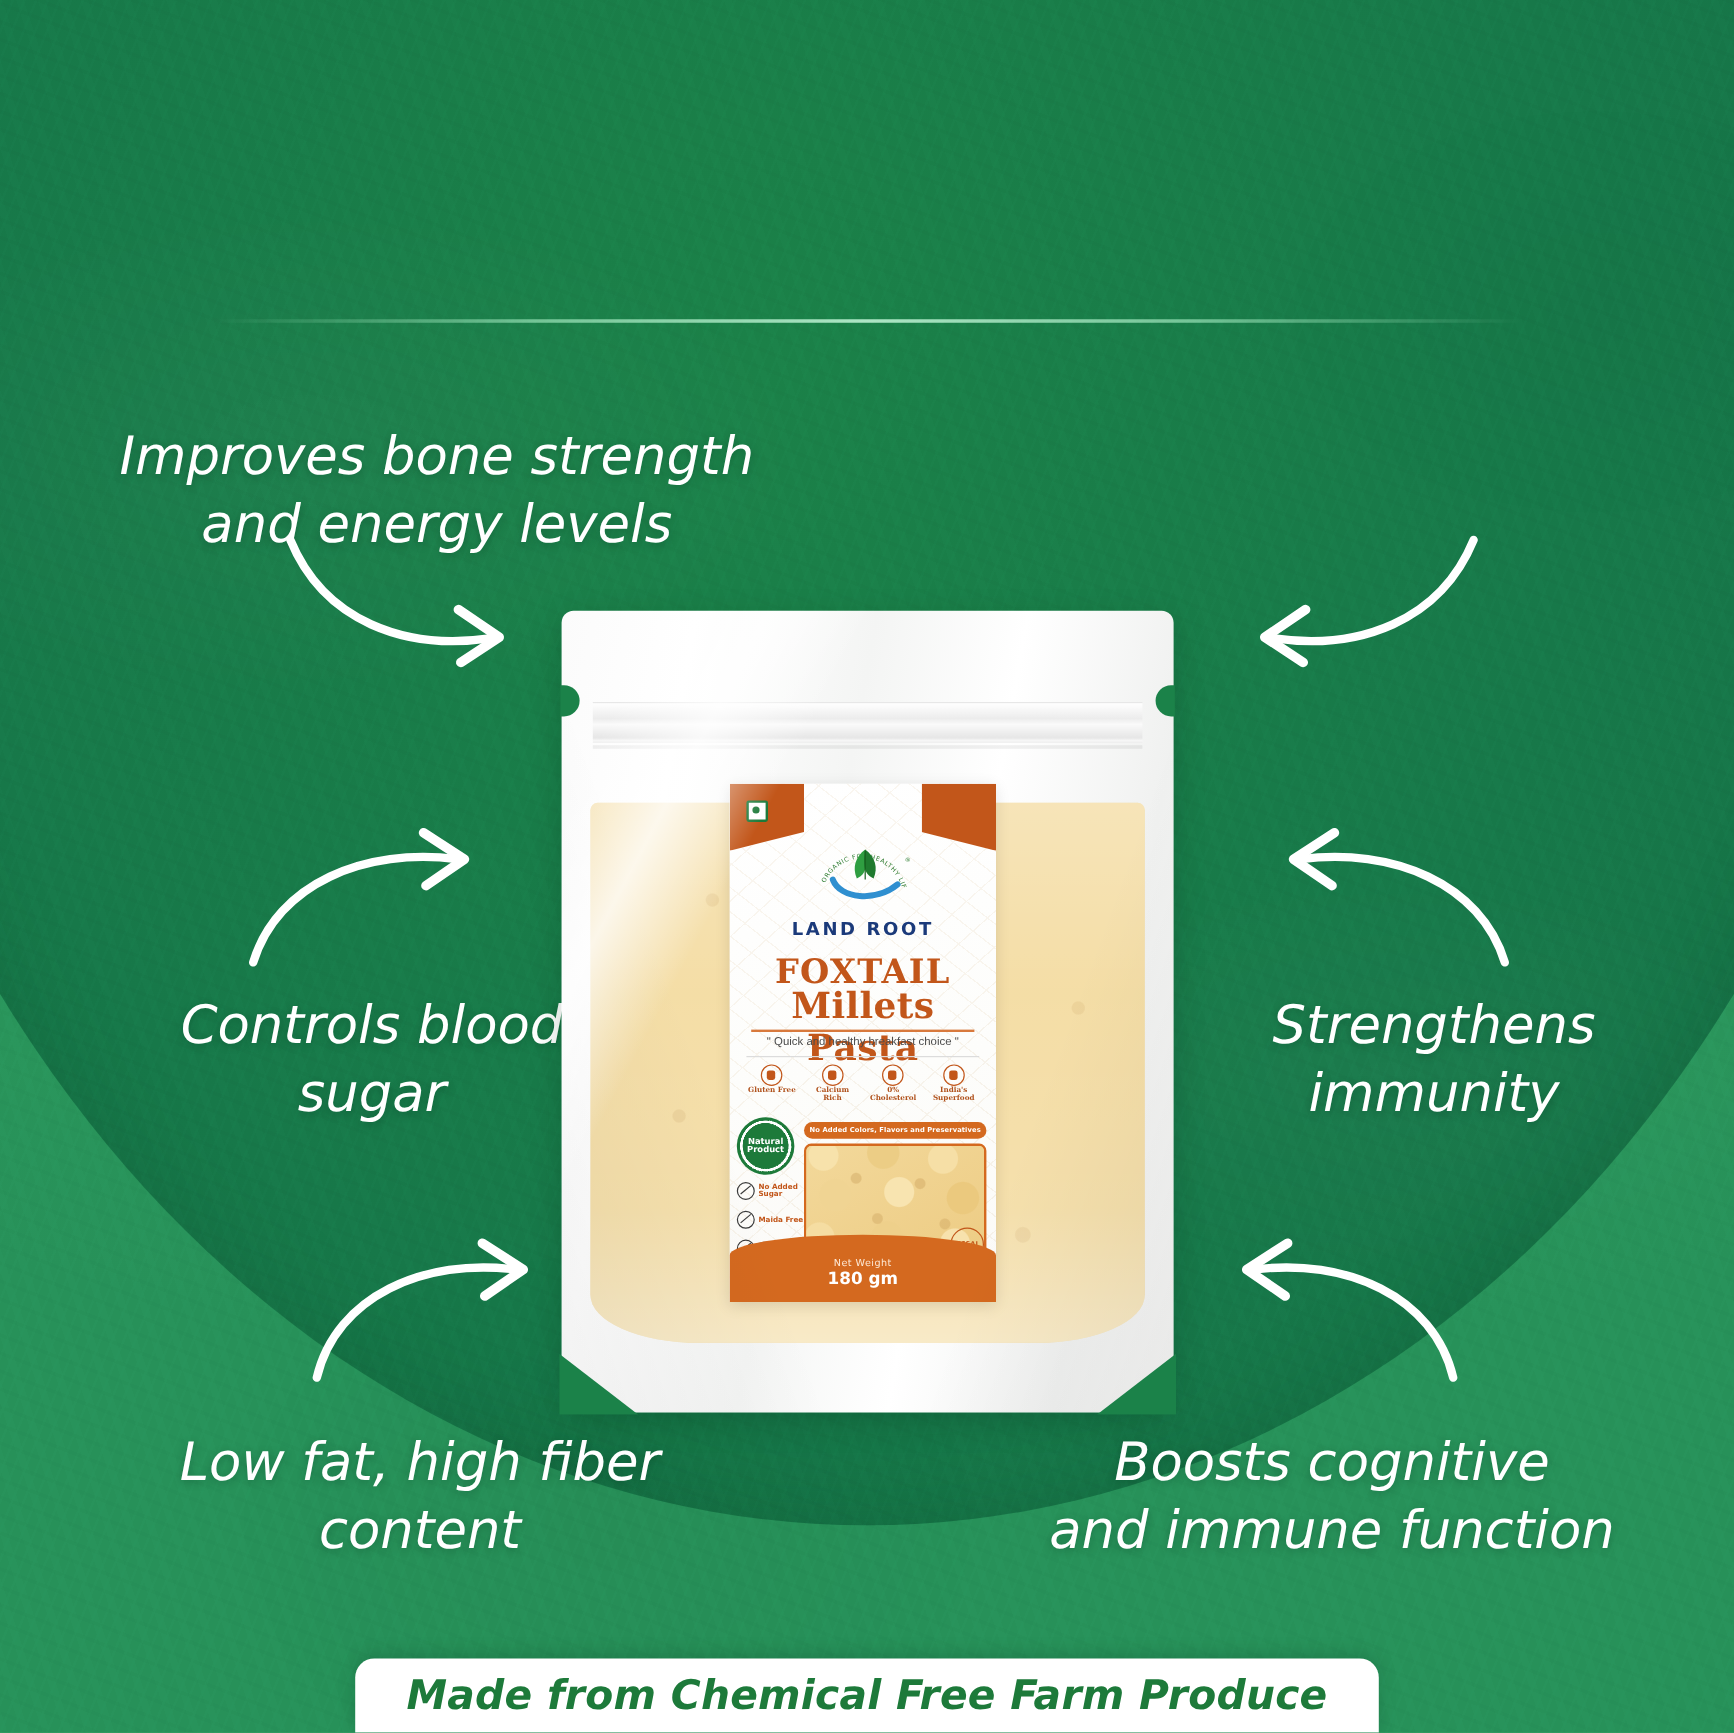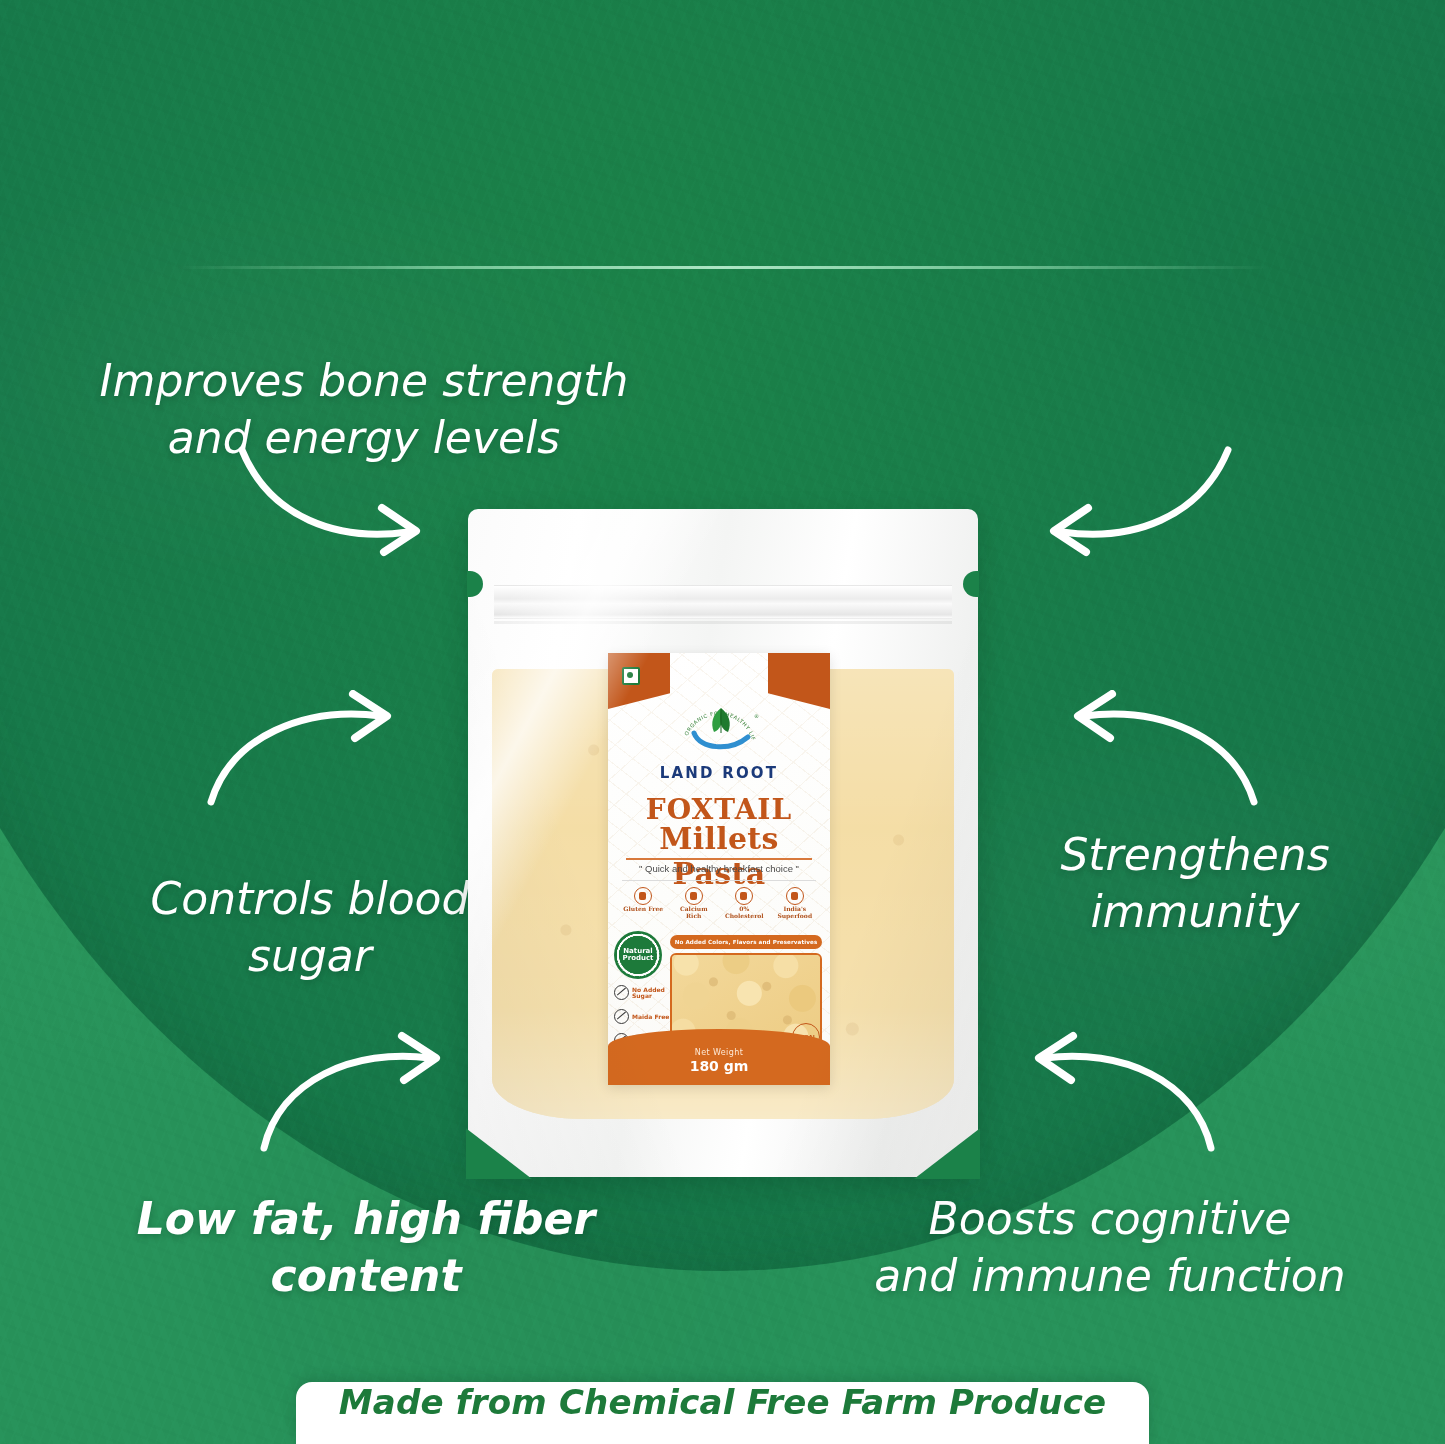--- a/index.html
+++ b/index.html
@@ -44,23 +44,23 @@
       rgba(210,255,228,.8) 50%,rgba(190,255,215,.55) 75%,rgba(255,255,255,0) 100%);
     border-radius:3px;}
 
   
   .benefit{position:absolute;color:#ffffff;font-style:italic;
     font-size:44px;line-height:1.30;font-weight:400;text-align:center;
     text-shadow:0 2px 7px rgba(0,45,25,.30);
     font-family:"DejaVu Sans", sans-serif;white-space:pre-line;}
   .b1{left:54px;top:316px;width:620px;margin-top:36px;}
   .b2{left:838px;top:316px;width:530px;}
-  .b3{left:60px;top:826px;width:500px;margin-top:44px;}
+  .b3{left:60px;top:826px;width:500px;}
   .b4{left:960px;top:826px;width:470px;}
-  .b5{left:126px;top:1190px;width:480px;font-weight:bold;}
+  .b5{left:110px;top:1190px;width:480px;}
   .b6{left:850px;top:1190px;width:520px;}
 
   
   .arrow{position:absolute;}
   .a1{left:230px;top:432px;width:230px;height:130px;}
   .a2{left:1010px;top:432px;width:230px;height:130px;}
   .a3{left:195px;top:690px;width:225px;height:125px;}
   .a4{left:1045px;top:690px;width:225px;height:125px;}
   .a5{left:250px;top:1030px;width:215px;height:130px;}
   .a6{left:1010px;top:1030px;width:215px;height:130px;}
@@ -238,21 +238,21 @@
     display:flex;flex-direction:column;align-items:center;justify-content:center;
     padding-top:8px;box-sizing:border-box;}
   .net-l{font-size:8px;color:#fde9d6;letter-spacing:.4px;
     font-family:"DejaVu Sans", sans-serif;}
   .net-v{font-size:14px;color:#ffffff;font-weight:600;margin-top:1px;
     font-family:"DejaVu Sans", sans-serif;}
 
   
   .banner{position:absolute;left:296px;width:853px;bottom:0;height:62px;
     background:#ffffff;border-radius:16px 16px 0 0;
-    display:flex;align-items:flex-start;justify-content:center;
+    display:flex;align-items:center;justify-content:center;
     box-shadow:0 -3px 14px rgba(0,40,20,.18);}
   .banner span{color:#1d7a3a;font-size:34px;font-weight:700;font-style:italic;
     font-family:"DejaVu Sans", sans-serif;letter-spacing:.2px;}
 </style>
 </head>
 <body>
 
 <div class="stage">
 
   <div class="bg-base"></div>

